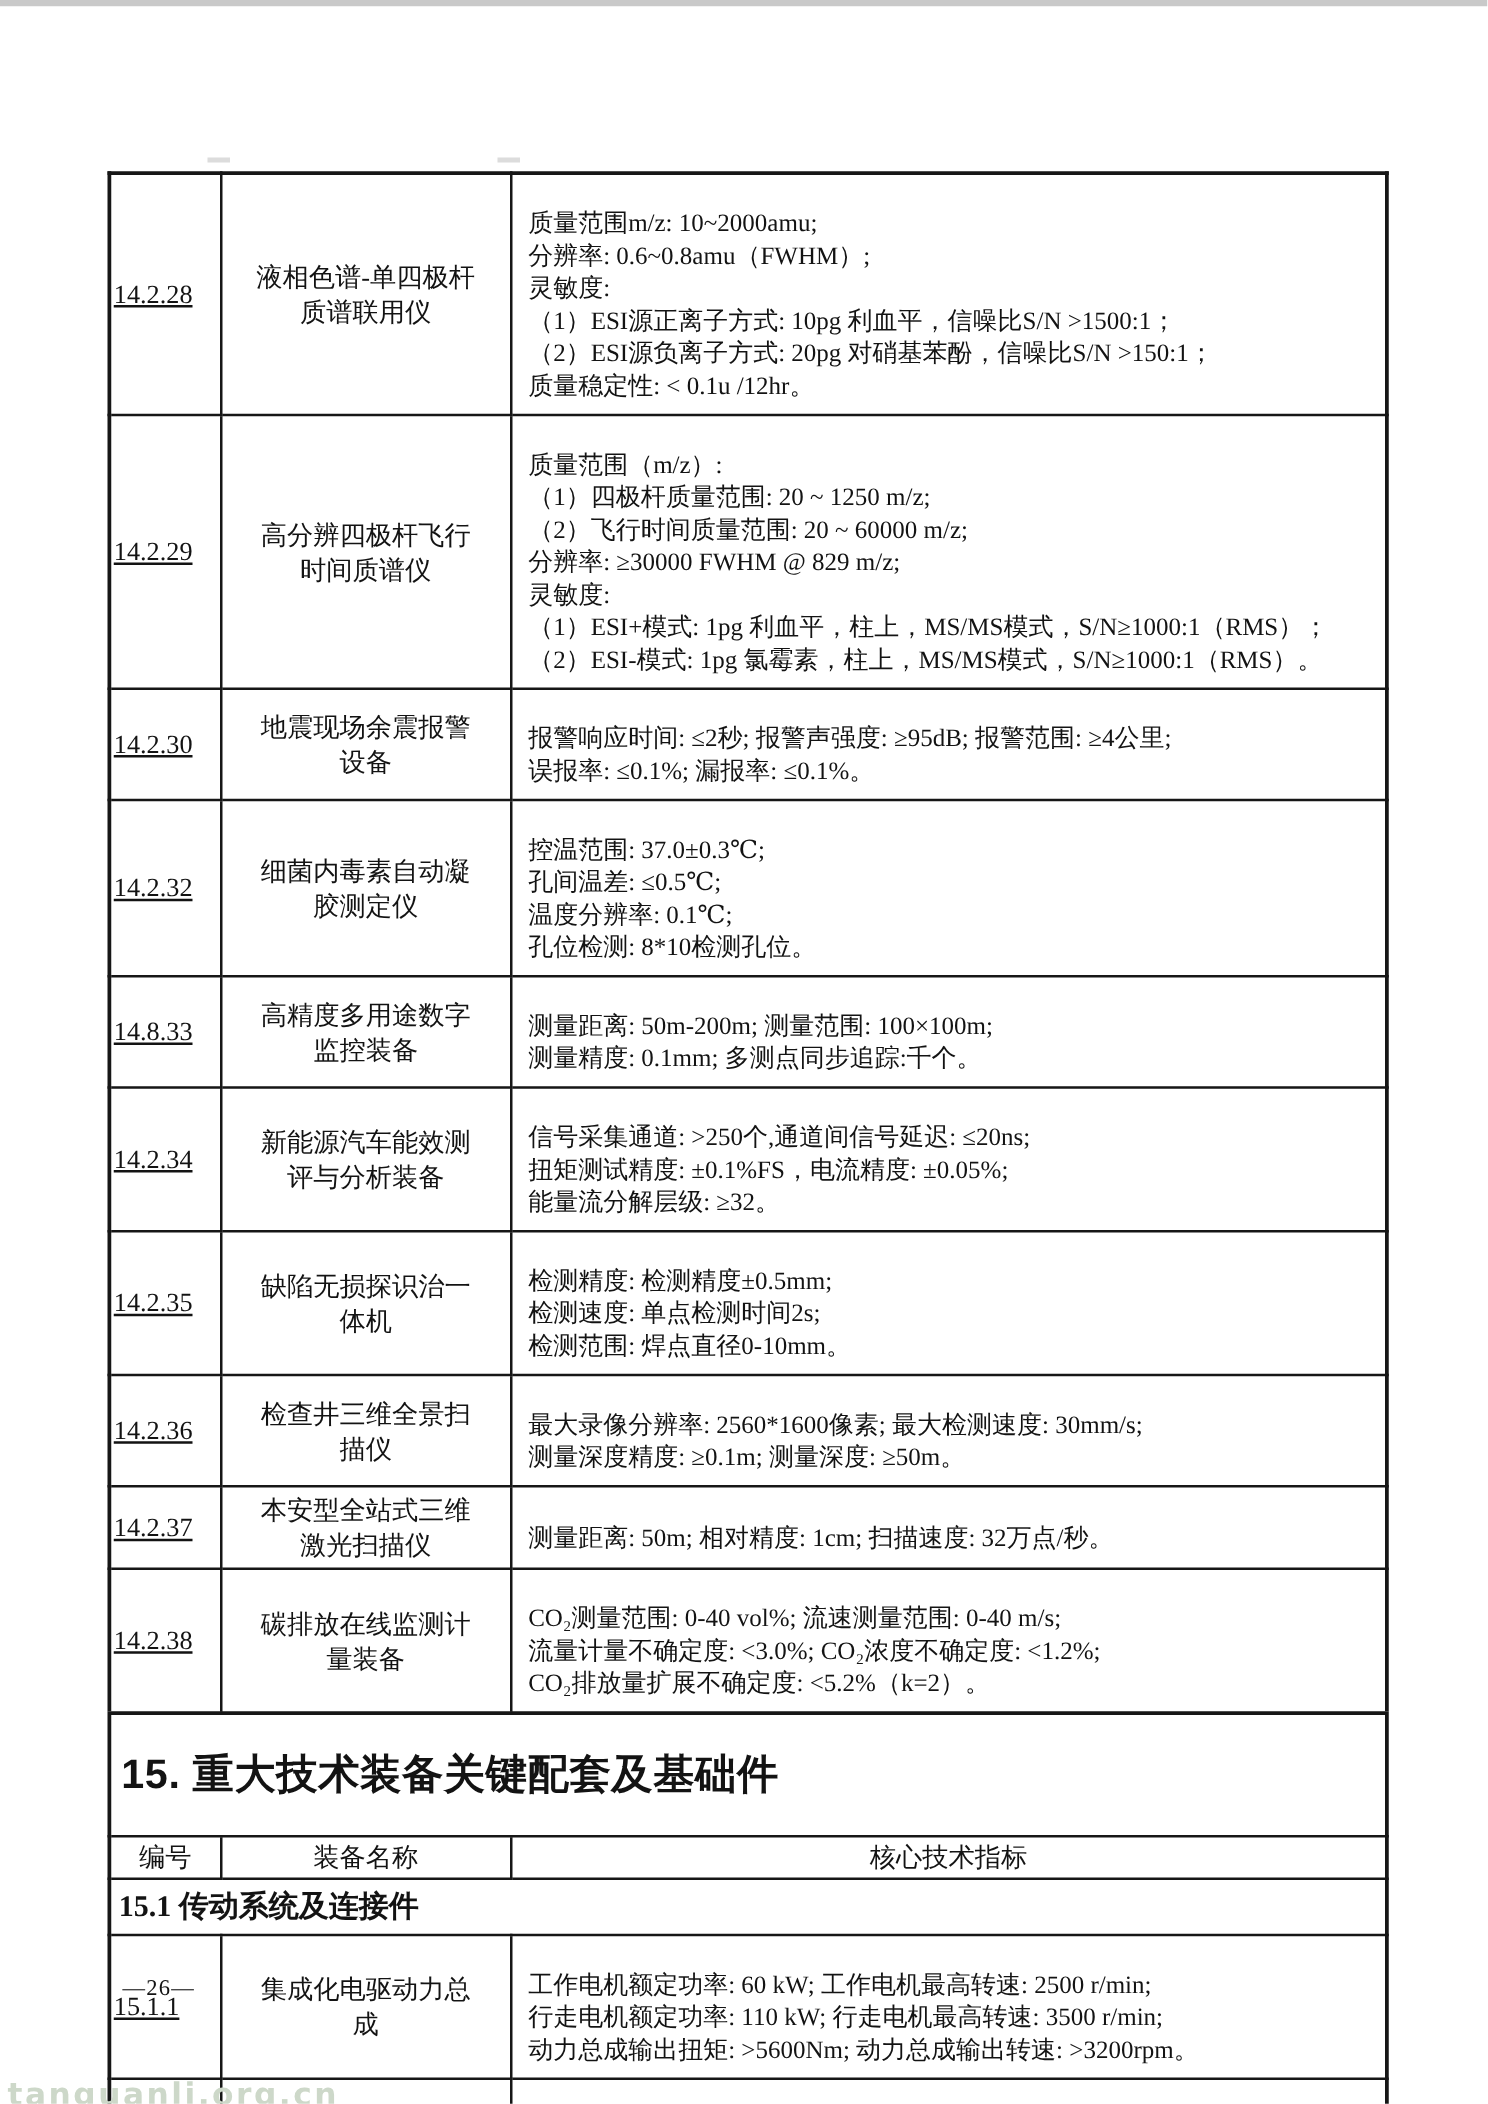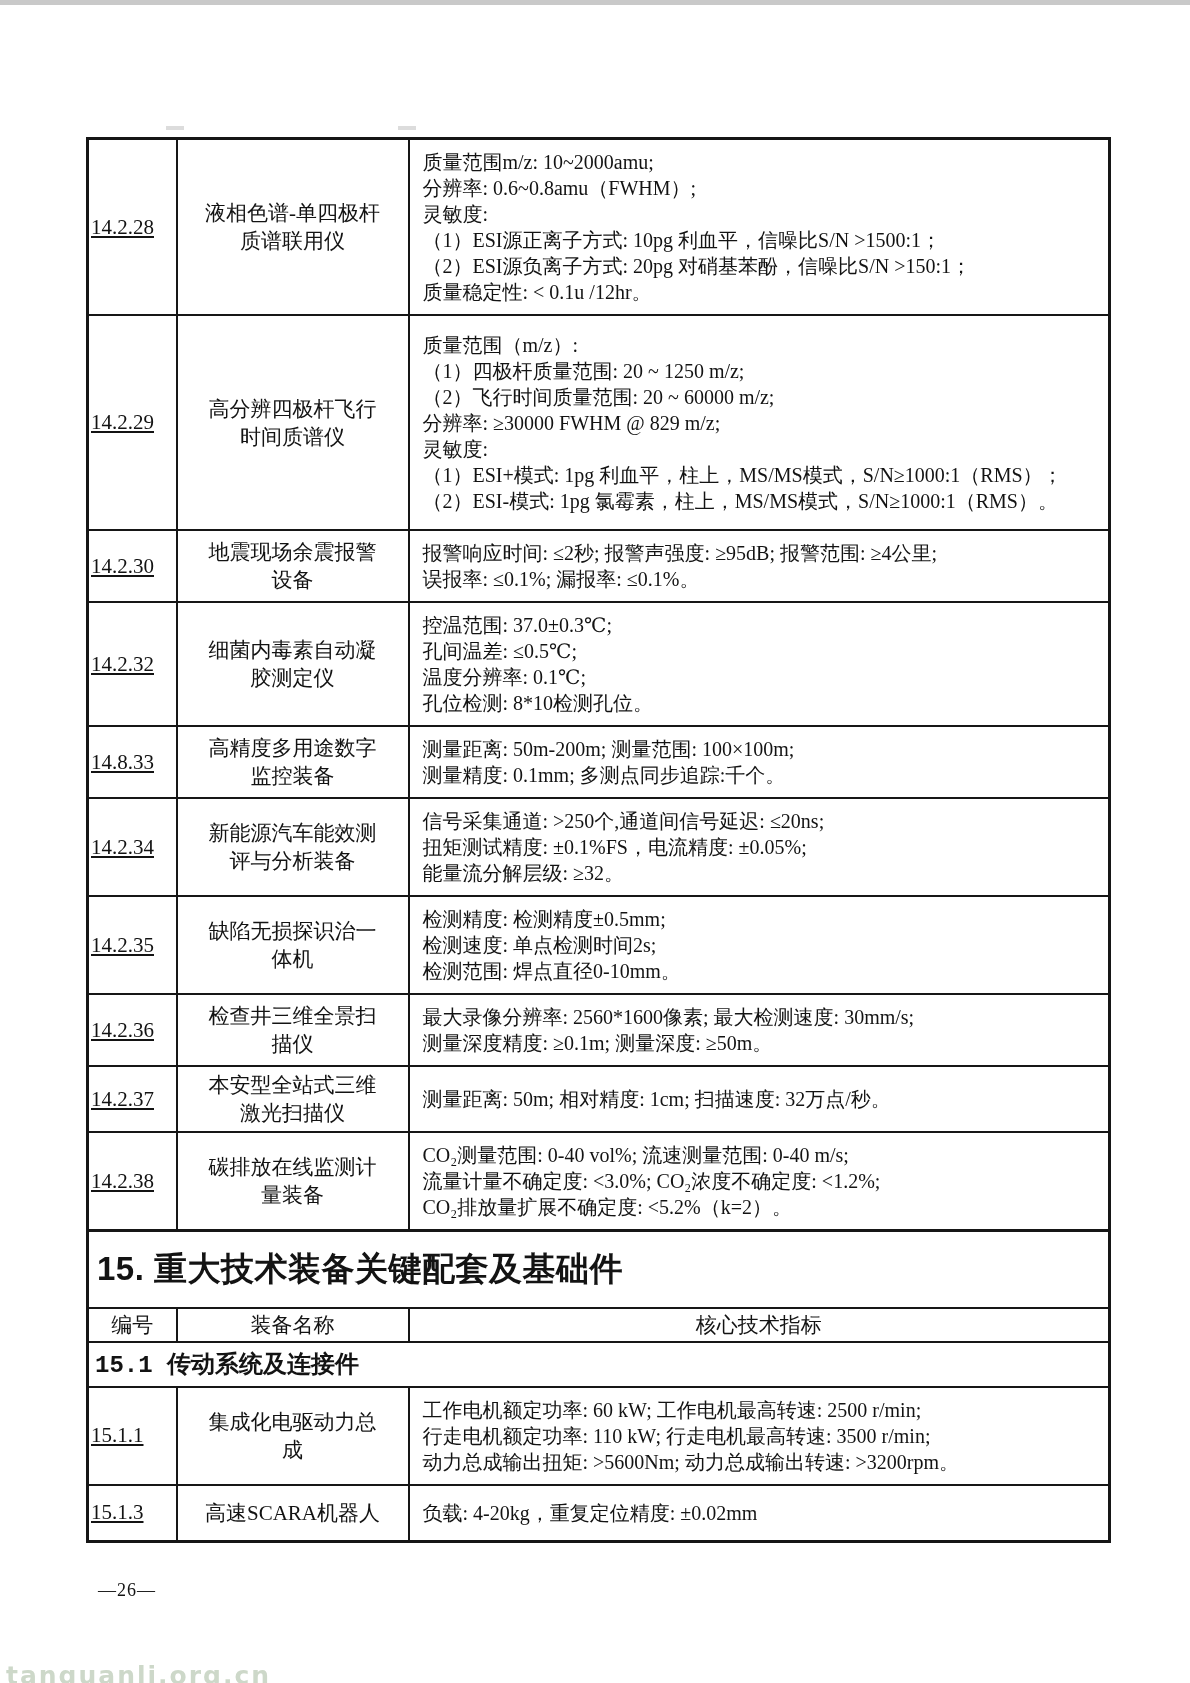--- a/index.html
+++ b/index.html
@@ -52,41 +52,41 @@
   .c-name {
     text-align: center;
     font-size: 21px;
     line-height: 28px;
     padding: 4px 24px;
   }
   .c-specs {
     font-size: 20px;
     line-height: 26px;
     text-align: left;
-    padding: 9px 8px 9px 13px;
+    padding: 26px 8px 9px 13px;
     white-space: pre-line;
     word-break: break-word;
   }
   .section-title-cell {
     font-family: "Liberation Sans", "DejaVu Sans", sans-serif;
     font-weight: bold;
     font-size: 33px;
     letter-spacing: 0.5px;
     padding: 8px 6px 8px 8px;
     border-top-width: 3px !important;
     border-bottom-width: 2px;
     text-align: left;
   }
   .header-row td {
     text-align: center;
     font-size: 21px;
     padding: 2px;
   }
   .subsection-cell {
-    font-family: Liberation Mono, monospace;
+    font-family: Liberation Serif, serif;
     font-weight: bold;
     font-size: 24px;
     padding: 4px 6px;
     text-align: left;
   }
   .page-number {
     position: absolute;
     left: 98px;
     top: 1580px;
     font-size: 18px;
@@ -184,21 +184,21 @@
       <td class="c-specs">测量距离:  50m;  相对精度:  1cm;  扫描速度:  32万点/秒。</td>
     </tr>
     <tr style="height:96px">
       <td class="c-id">14.2.38</td>
       <td class="c-name">碳排放在线监测计量装备</td>
       <td class="c-specs">CO₂测量范围:  0-40 vol%;  流速测量范围:  0-40 m/s;
 流量计量不确定度:  &lt;3.0%;  CO₂浓度不确定度:  &lt;1.2%;
 CO₂排放量扩展不确定度:  &lt;5.2%（k=2）。</td>
     </tr>
 
-    <tr style="height:77px">
+    <tr style="height:98px">
       <td class="section-title-cell" colspan="3">15. 重大技术装备关键配套及基础件</td>
     </tr>
 
     <tr class="header-row" style="height:33px">
       <td>编号</td>
       <td>装备名称</td>
       <td>核心技术指标</td>
     </tr>
 
     <tr style="height:45px">

